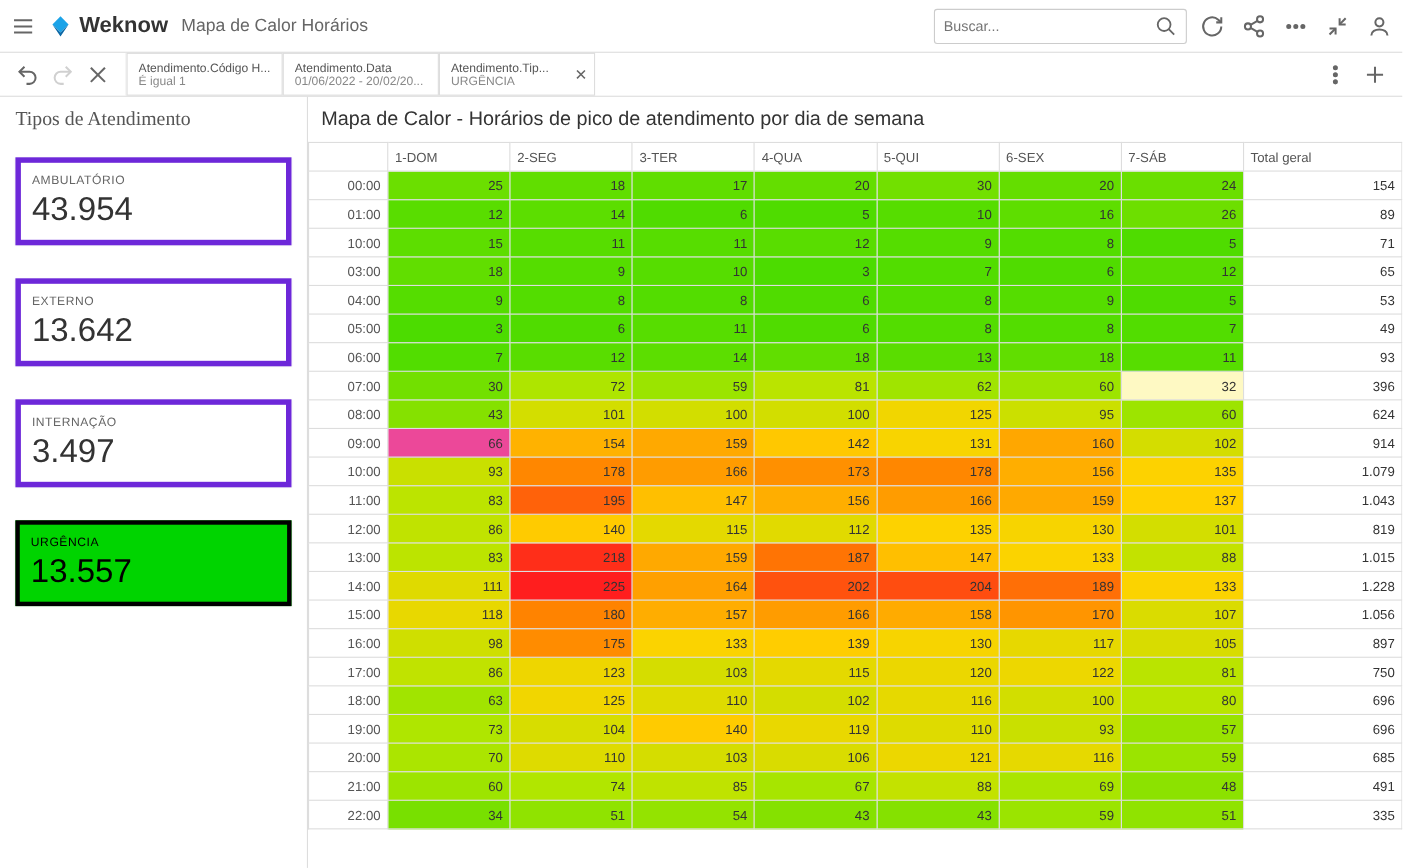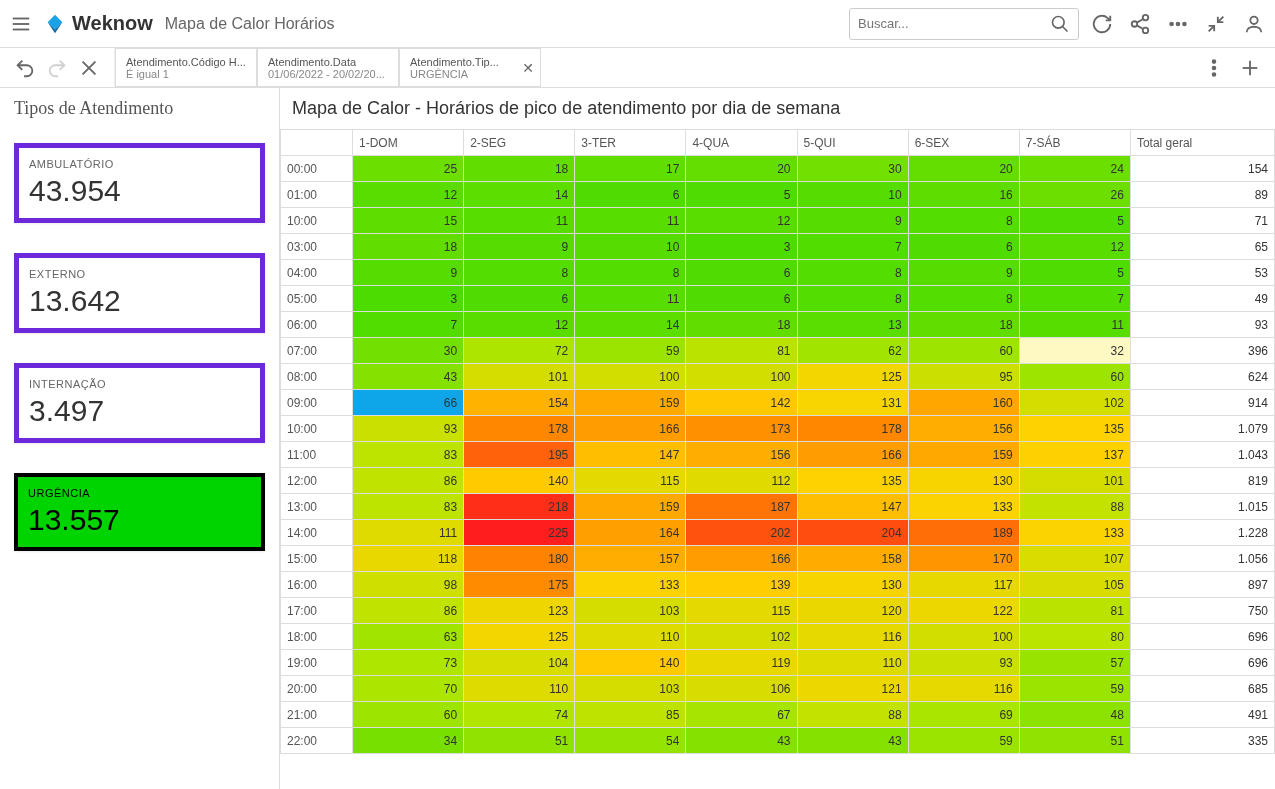--- a/index.html
+++ b/index.html
@@ -29,21 +29,21 @@
 .card.sel { background: #00d400; border: 4px solid #000; }
 .card.sel .card-label, .card.sel .card-value { color: #000; }
 .sidebar-tabs { margin-top: auto; display: flex; border-top: 1px solid #ddd; }
 .sidebar-tabs div { flex: 1; text-align: center; padding: 10px; font-size: 12px; color: #666; cursor: pointer; }
 .sidebar-tabs div.active { font-weight: 700; color: #222; }
 .main { flex: 1; overflow: auto; padding: 0; }
 .chart-title { font-size: 18px; color: #333; padding: 10px 12px; }
 table { border-collapse: collapse; width: 100%; }
 th, td { border: 1px solid #ddd; font-size: 12px; padding: 3px 6px; height: 26px; }
 th { background: #fff; font-weight: 400; text-align: left; color: #555; }
-td.row-label { background: #fff; color: #555; width: 70px; }
+td.row-label { background: #fff; color: #555; width: 70px; text-align: right; }
 td.val { text-align: right; width: 108px; }
 td.total { text-align: right; background: #fff; width: 140px; }
 </style>
 </head>
 <body>
 
 <div class="header">
   <svg class="menu-icon" viewBox="0 0 24 24">
       <line x1="3" y1="6" x2="21" y2="6"></line>
       <line x1="3" y1="12" x2="21" y2="12"></line>
@@ -271,21 +271,21 @@
             <td class="val" style="background:rgb(211,222,0)">101</td>
             <td class="val" style="background:rgb(210,222,0)">100</td>
             <td class="val" style="background:rgb(210,222,0)">100</td>
             <td class="val" style="background:rgb(241,214,0)">125</td>
             <td class="val" style="background:rgb(203,224,0)">95</td>
             <td class="val" style="background:rgb(157,228,0)">60</td>
             <td class="total">624</td>
           </tr>
           <tr>
             <td class="row-label">09:00</td>
-            <td class="val" style="background:#0ea5e9">66</td>
+            <td class="val" style="background:#ec4899">66</td>
             <td class="val" style="background:rgb(255,178,0)">154</td>
             <td class="val" style="background:rgb(255,169,0)">159</td>
             <td class="val" style="background:rgb(255,200,0)">142</td>
             <td class="val" style="background:rgb(248,212,0)">131</td>
             <td class="val" style="background:rgb(255,167,0)">160</td>
             <td class="val" style="background:rgb(212,221,0)">102</td>
             <td class="total">914</td>
           </tr>
           <tr>
             <td class="row-label">10:00</td>

